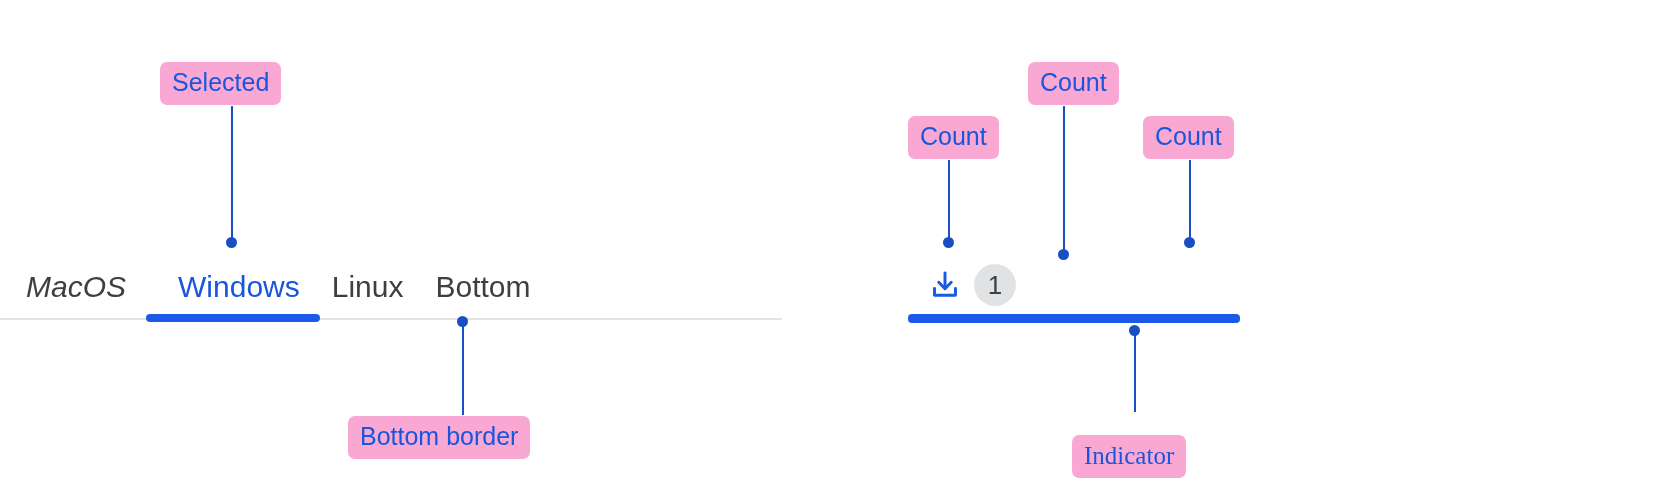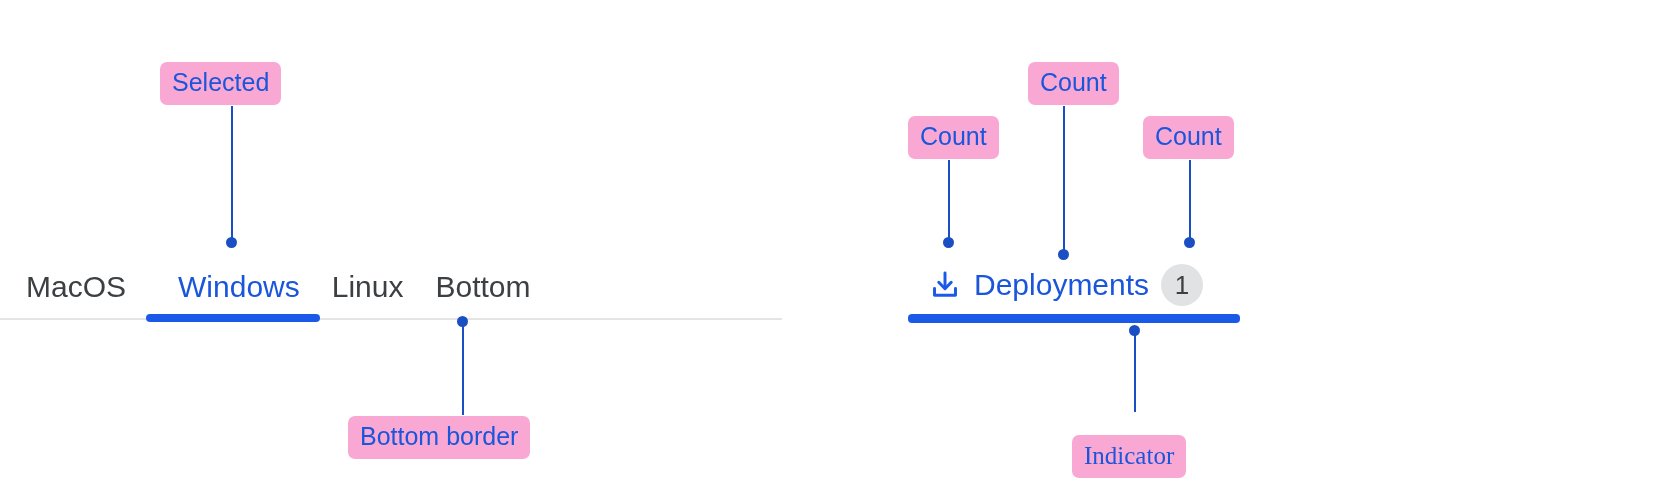--- a/index.html
+++ b/index.html
@@ -133,21 +133,21 @@
 <body>
 
 <div class="anno-label" style="left:160px; top:62px;">Selected</div>
 <div class="anno-line" style="left:231px; top:106px; height:134px;"></div>
 <div class="anno-dot" style="left:226px; top:237px;"></div>
 
 <div id="left-tabstrip">
   <div class="rule"></div>
 
   <div class="tab-row" style="left:26px;">
-    <div class="tab" style="margin-right:52px;">MacOS</div>
+    <div class="tab" style="margin-right:52px;font-style:italic;">MacOS</div>
     <div class="tab active" style="margin-right:32px;">Windows</div>
     <div class="tab" style="margin-right:32px;">Linux</div>
     <div class="tab" style="margin-right:50px;">Bottom</div>
   </div>
 
   <div id="left-indicator"></div>
 </div>
 
 <div class="anno-dot" style="left:457px; top:316px;"></div>
 <div class="anno-line" style="left:462px; top:321px; height:94px;"></div>
@@ -167,21 +167,20 @@
 
 <div id="right-tab">
   <div id="right-tab-inner">
     <span>
       <svg id="download-icon" width="34" height="34" viewBox="0 0 24 24" fill="none" stroke="#1b5ae8" stroke-width="2.1" stroke-linecap="round" stroke-linejoin="round">
         <path d="M12 3.5 L12 14.2"></path>
         <path d="M7.6 10.1 L12 14.6 L16.4 10.1"></path>
         <path d="M4.6 14.4 L4.6 19.2 L19.4 19.2 L19.4 14.4"></path>
       </svg>
     </span>
-    <span id="right-tab-text">Deployments</span>
     <span id="right-tab-count">1</span>
   </div>
   <div id="right-indicator"></div>
 </div>
 
 <div class="anno-dot" style="left:1129px; top:325px;"></div>
 <div class="anno-line" style="left:1134px; top:330px; height:82px;"></div>
 <div class="anno-label" style="left:1072px; top:435px;font-family:Liberation Serif, serif;">Indicator</div>
 
 </body></html>

